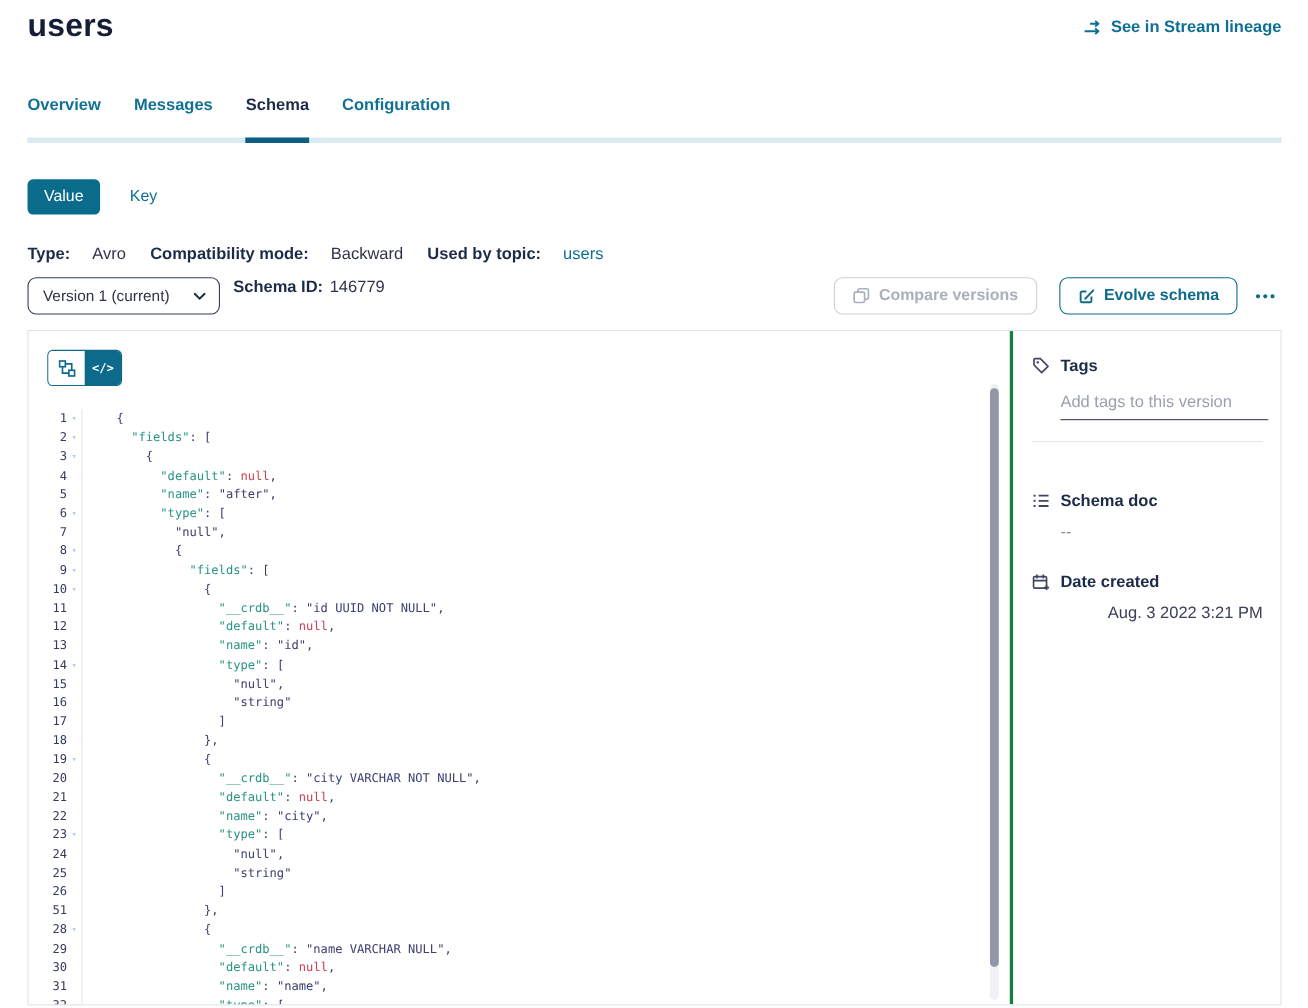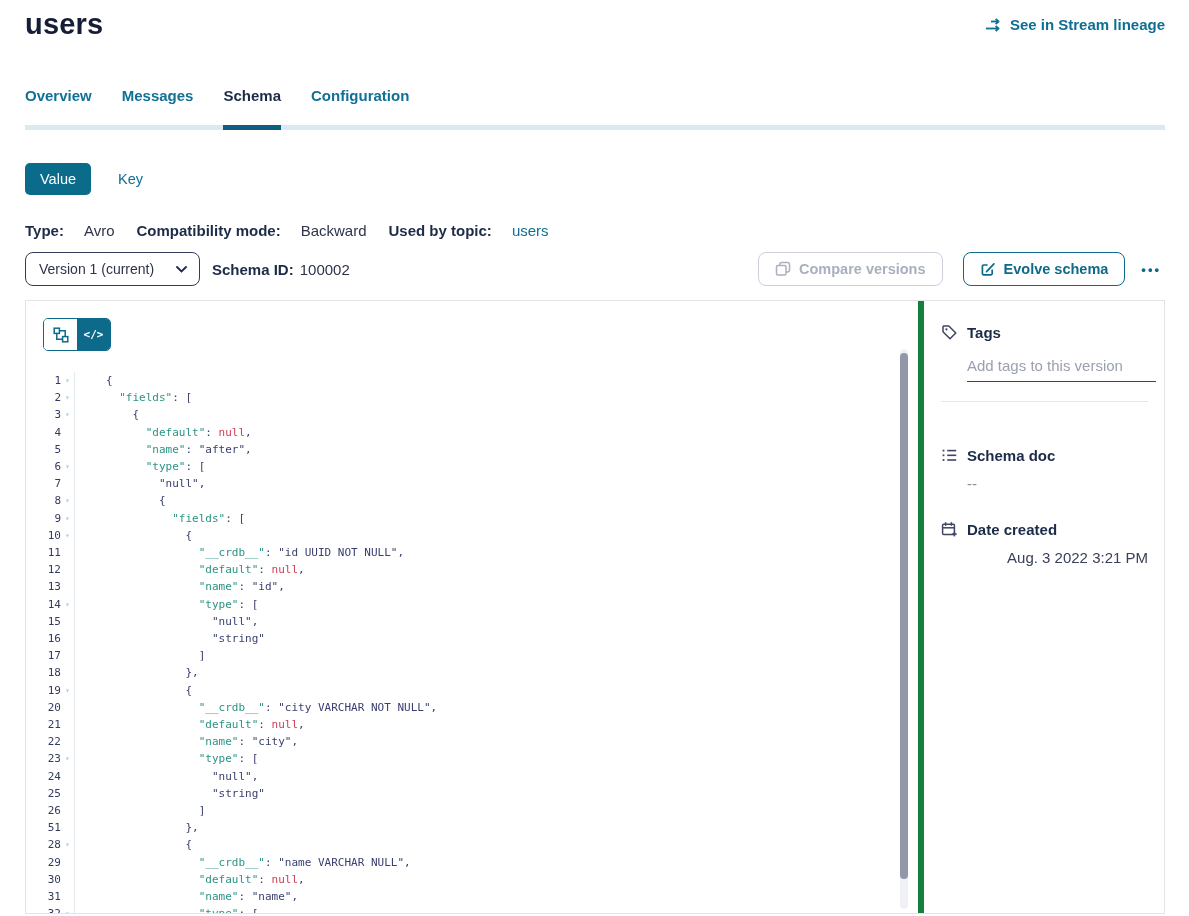--- a/index.html
+++ b/index.html
@@ -31,21 +31,21 @@
   .vk.key { background:none; border:none; color:#0e6f93; margin-left:27px; padding:8px 0; }
 
   
   .meta-row { margin-top:27px; font-size:15px; display:flex; gap:22px; align-items:center; }
   .meta-group { display:flex; gap:20px; }
   .lbl { font-weight:700; color:#1c2b47; }
   .val { color:#2e3349; }
   .val.link { color:#0e6f93; cursor:pointer; }
 
   
-  .version-row { margin-top:13px; display:flex; align-items:center; }
+  .version-row { margin-top:13px; display:flex; }
   .version-select { width:175px; height:34px; border:1.5px solid #343c5c; border-radius:8px;
     display:flex; align-items:center; justify-content:space-between; padding:0 12px 0 13px;
     font-size:14px; color:#2e3349; cursor:pointer; background:#fff; }
   .schema-id { margin-left:12px; font-size:15px; display:flex; gap:6px; }
   .flex-spacer { flex:1; }
   .btn { height:34px; border-radius:8px; display:flex; align-items:center; gap:8px;
     font-family:inherit; font-size:14.5px; font-weight:700; padding:3px 16px; background:#fff; cursor:pointer; }
   .btn.compare { border:1px solid #ccd0da; color:#a9afbe; }
   .btn.evolve  { border:1px solid #0d6a8b; color:#0d6a8b; margin-left:20px; }
   .more-btn { color:#0d6a8b; margin-left:12px; font-size:13px; letter-spacing:2px; font-weight:700;
@@ -70,21 +70,21 @@
   .tok-s { color:#3a4070; }
   .tok-n { color:#cf3e55; }
   .tok-p { color:#3a4070; }
 
   .scrollbar { position:absolute; top:48px; bottom:4px; right:10px; width:8px;
     background:#f0f1f4; border-radius:4px; }
   .scrollbar .thumb { position:absolute; top:4px; left:0; width:8px; height:94%;
     background:#9196a8; border-radius:4px; }
 
   
-  .side { width:246px; flex:none; border-left:6px solid #15803d; padding:23px 16px 0 17px; }
+  .side { width:246px; flex:none; border-left:3px solid #15803d; padding:23px 16px 0 17px; }
   .sect-head { display:flex; gap:9px; align-items:center; color:#1c2b47; font-weight:700; font-size:15px; }
   .sect-head svg { flex:none; }
   .tags-input { display:block; margin:14px 0 0 26px; width:189px; border:none;
     border-bottom:1.5px solid #3c4361; font-size:15px; color:#3a4059;
     padding:2px 0 7px; outline:none; font-family:inherit; background:transparent; }
   .tags-input::placeholder { color:#9aa0af; }
   .side-divider { border:none; border-top:1px solid #e5e6ea; margin:19px 0 0 0; }
   .sect { margin-top:45px; }
   .sect.date { margin-top:29px;text-align:right; }
   .sect-val { margin:11px 0 0 26px; font-size:15px; color:#3a4059; }
@@ -139,21 +139,21 @@
 
   <div class="version-row">
     <div class="version-select">
       <span>Version 1 (current)</span>
       <svg class="ic" width="11" height="7" viewBox="0 0 11 7" fill="none" stroke="#1c2b47" stroke-width="1.8" stroke-linecap="round">
         <polyline points="1,1 5.5,5.5 10,1"></polyline>
       </svg>
     </div>
     <span class="schema-id">
       <span class="lbl">Schema ID:</span>
-      <span class="val">100002</span>
+      <span class="val">146779</span>
     </span>
     <span class="flex-spacer"></span>
     <button class="btn compare">
       <svg class="ic" width="16" height="16" viewBox="0 0 16 16" fill="none" stroke="#a9afbe" stroke-width="1.5">
         <rect x="1.5" y="4.5" width="9.5" height="9.5" rx="1.5"></rect>
         <path d="M4.8 4.5 V3.2 a1.7 1.7 0 0 1 1.7 -1.7 H12.8 a1.7 1.7 0 0 1 1.7 1.7 V9.3 a1.7 1.7 0 0 1 -1.7 1.7 H11.3"></path>
       </svg>
       <span>Compare versions</span>
     </button>
     <button class="btn evolve">

